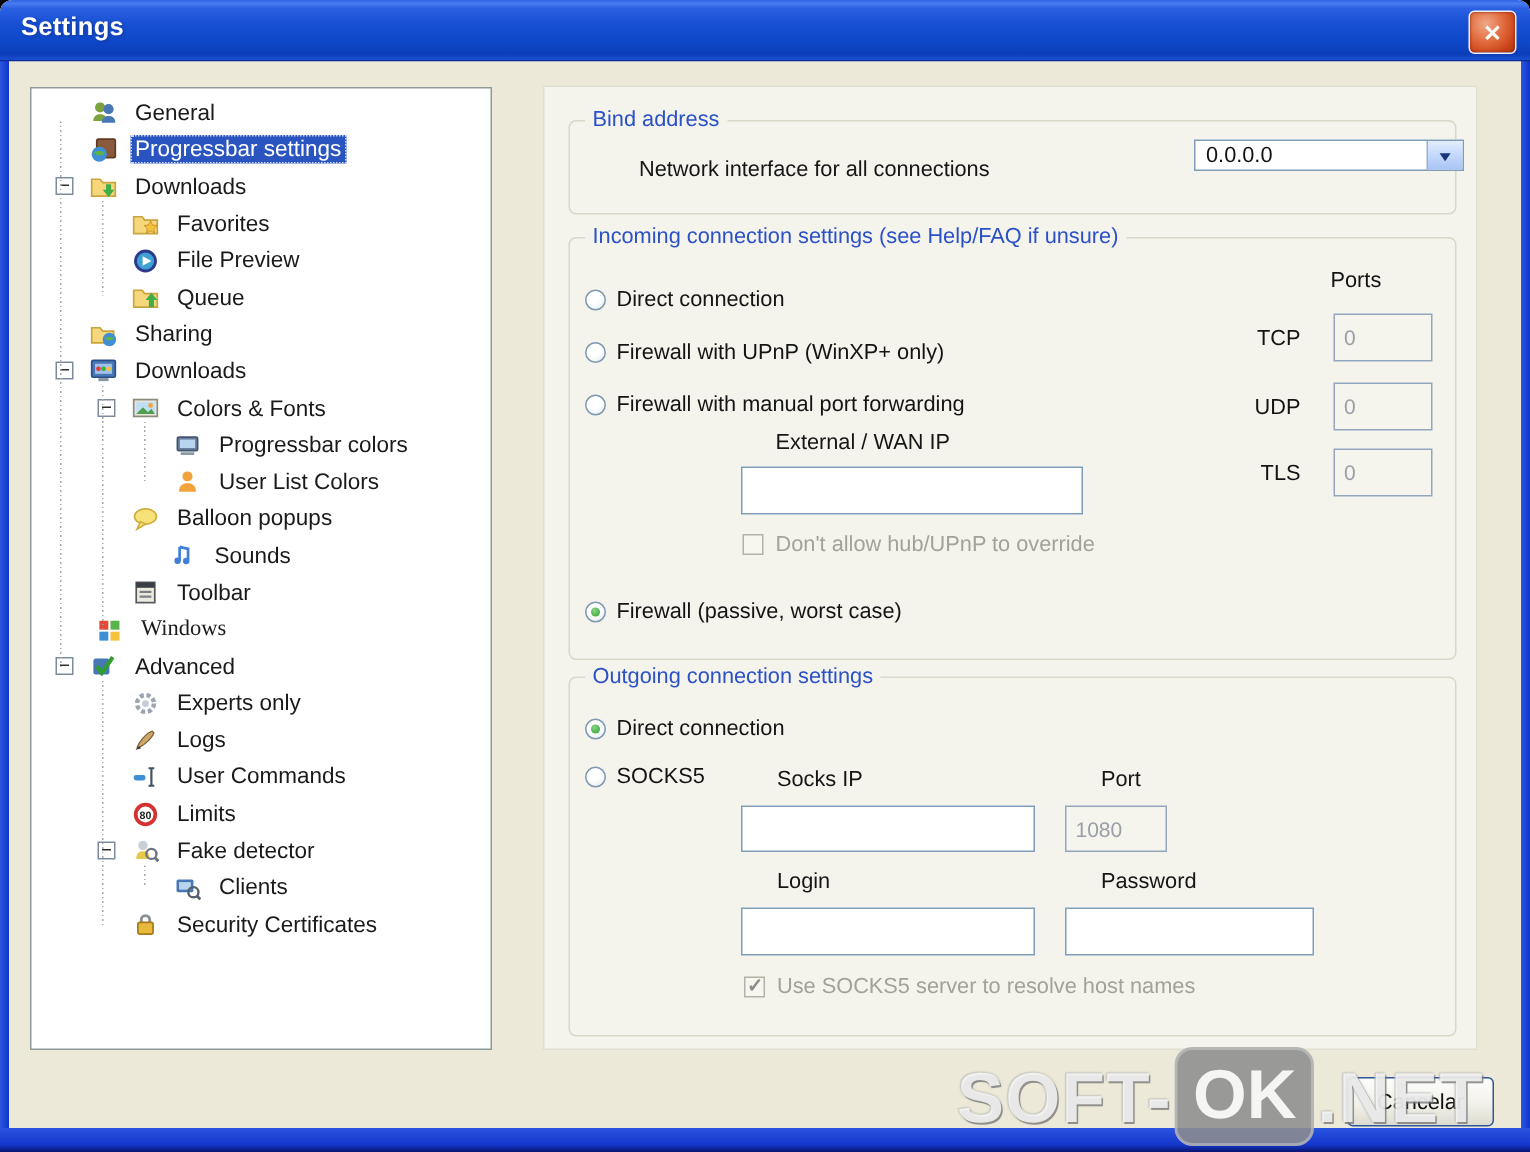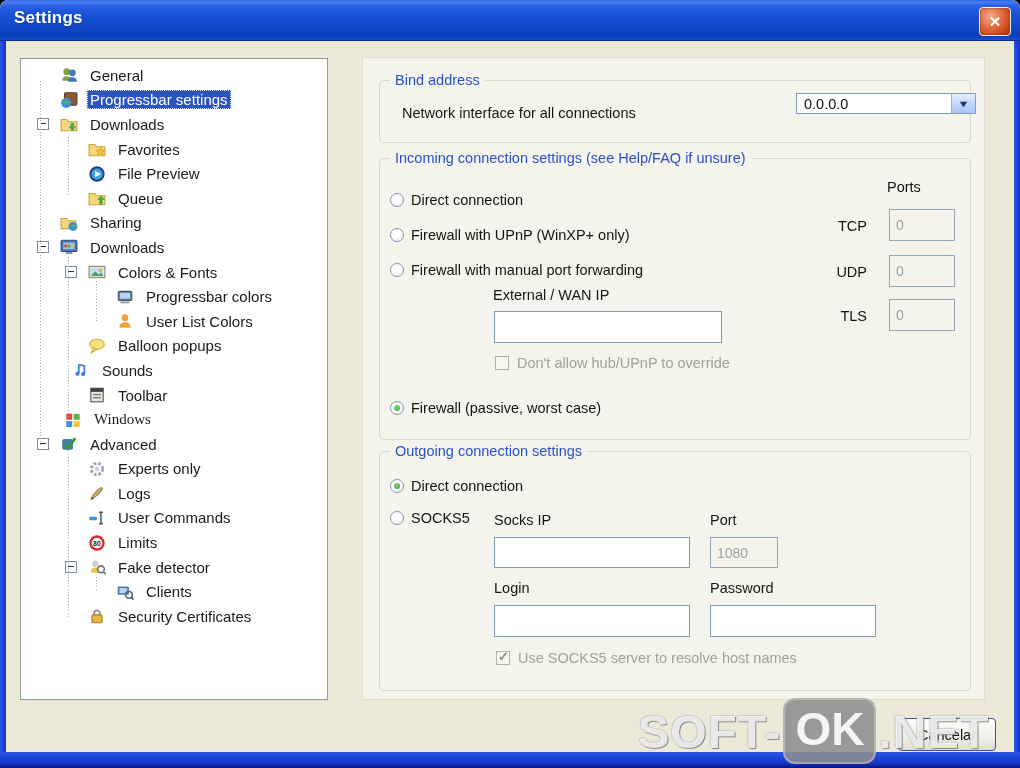--- a/index.html
+++ b/index.html
@@ -32,21 +32,21 @@
   .ticon{width:20px;min-width:20px;height:18px;margin-right:8px;display:flex;align-items:center;justify-content:center;}
   .ticon svg{width:18px;height:18px;}
   .tlabel{font-size:15px;color:#1a1a1a;white-space:nowrap;padding:1px 3px;}
   .tlabel.sel{background:#2a54c0;color:#fff;outline:1px dotted #cdd9f5;outline-offset:-1px;}
   .spine{position:absolute;width:1px;background-image:repeating-linear-gradient(180deg,#a8a8a8 0 1px,transparent 1px 3px);z-index:1;}
   
   .rpanel{position:absolute;left:362px;top:57px;width:623px;height:643px;background:#f4f3ec;
     border:1px solid #e0deD0;box-sizing:border-box;z-index:2;}
   .group{position:absolute;border:1px solid #d9d7c6;border-radius:5px;background:#f4f3ec;}
   .gtitle{position:absolute;top:-9px;left:10px;background:#f4f3ec;padding:0 5px;color:#2b51c8;font-size:14.5px;white-space:nowrap;}
-  .flabel{position:absolute;font-size:14.5px;color:#161616;white-space:nowrap;}
+  .flabel{position:absolute;font-size:14.5px;color:#161616;white-space:nowrap;margin-left:24px;}
   
   .xinput{position:absolute;border:1px solid #7f9db9;background:#fff;font-family:"Liberation Sans",sans-serif;
     font-size:14px;color:#222;padding:0 6px;box-sizing:border-box;outline:none;}
   .xinput:disabled{background:#f5f4ed;border-color:#94a6bd;color:#9aa0a8;}
   .combo{position:absolute;border:1px solid #7f9db9;background:#fff;display:flex;align-items:center;box-sizing:border-box;cursor:default;}
   .combo .cval{flex:1;font-size:14.5px;color:#111;padding-left:7px;}
   .combo .cbtn{width:23px;height:100%;border-left:1px solid #9ab0cc;display:flex;align-items:center;justify-content:center;
     background:linear-gradient(180deg,#e4eefe 0%,#c3d8fb 50%,#a9c4f5 100%);}
   .combo .cbtn span{font-size:9px;color:#17357e;transform:scaleX(1.4);}
   .radio-row{position:absolute;display:flex;align-items:center;}
@@ -225,21 +225,21 @@
         <div class="trow" style="padding-left: 44px;">
           <span class="expander hidden"></span>
           <span class="ticon">
             <svg viewBox="0 0 16 16">
               <ellipse cx="8" cy="6.5" rx="6.5" ry="4.5" fill="#f7e27a" stroke="#cfae3a"></ellipse>
               <path d="M5 9.5l-2 4.5 5-3z" fill="#f7e27a" stroke="#cfae3a"></path>
             </svg>
           </span>
           <span class="tlabel">Balloon popups</span>
         </div>
-        <div class="trow" style="padding-left: 28px;">
+        <div class="trow" style="padding-left: 69px;">
           <span class="expander hidden"></span>
           <span class="ticon">
             <svg viewBox="0 0 16 16">
               <path d="M6 3.2v8" stroke="#3f7fd6" stroke-width="1.6"></path>
               <path d="M6 3.2l5 1.2v7" stroke="#3f7fd6" stroke-width="1.6" fill="none"></path>
               <circle cx="4.8" cy="11.4" r="1.9" fill="#3f7fd6"></circle>
               <circle cx="9.9" cy="11.6" r="1.9" fill="#3f7fd6"></circle>
             </svg>
           </span>
           <span class="tlabel">Sounds</span>

